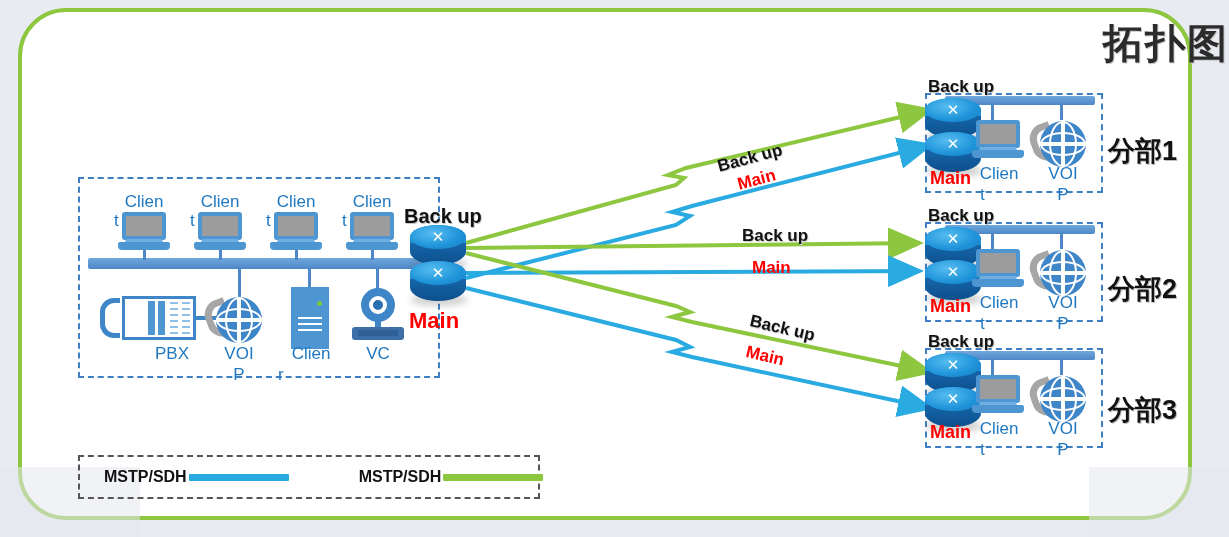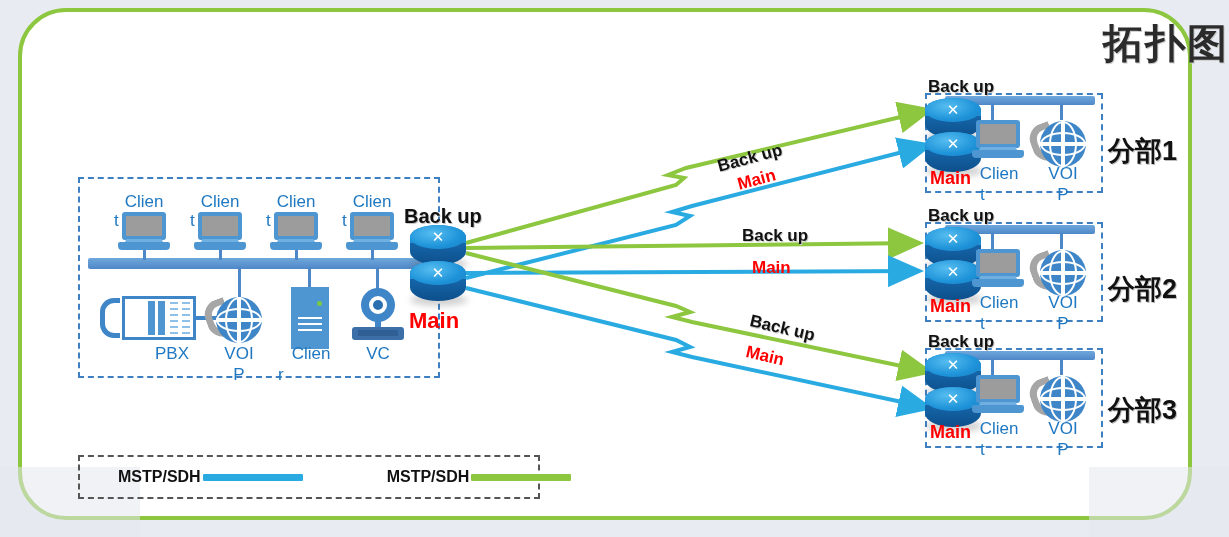--- a/index.html
+++ b/index.html
@@ -233,21 +233,21 @@
   .link-label.main{color:#ff0000;}
 
   
   #legend{
     position:absolute;left:78px;top:455px;width:462px;height:44px;
     border:2px dashed #555;box-sizing:border-box;
     display:flex;align-items:center;
   }
   .legend-item{display:flex;align-items:center;}
   .legend-item .lg-text{
-    font-size:16px;font-weight:bold;color:#111;margin-left:14px;
+    font-size:16px;font-weight:bold;color:#111;
   }
   .legend-item .lg-line{
     width:100px;height:7px;margin-left:2px;border-radius:1px;
   }
   #legend-1{margin-left:24px;}
   #legend-2{margin-left:70px;}
 
   svg#wires{position:absolute;left:0;top:0;width:1229px;height:537px;pointer-events:none;}
 </style>
 </head>

